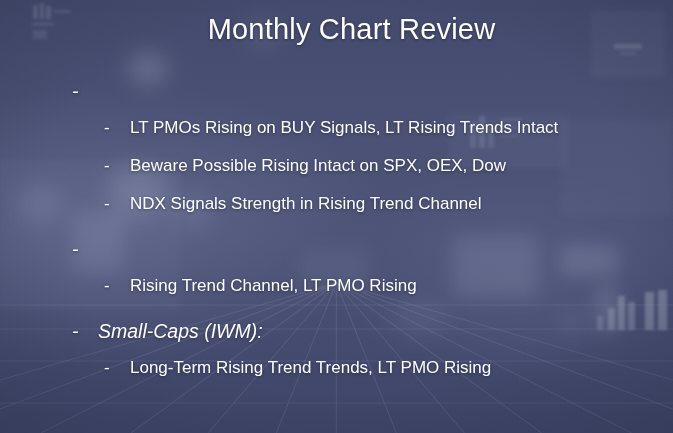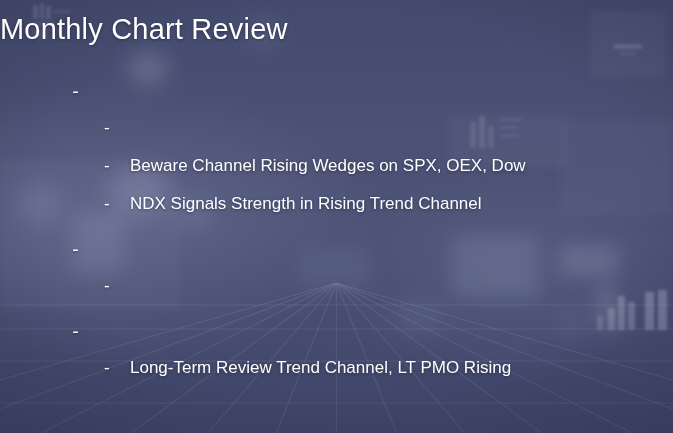--- a/index.html
+++ b/index.html
@@ -98,26 +98,27 @@
   .content {
     position: absolute;
     inset: 0;
   }
 
   .slide-title {
     position: absolute;
     left: 0;
     right: 0;
     top: 13px;
-    text-align: left;
+    text-align: center;
     font-size: 29px;
     font-weight: 400;
     letter-spacing: 0.2px;
     color: #ffffff;
     text-shadow: 0 1px 3px rgba(20,24,44,0.55);
+    padding-left: 30px;
   }
 
   .body-list {
     position: absolute;
     left: 0;
     right: 0;
     top: 80px;
   }
 
   .line {
@@ -243,48 +244,51 @@
     <div class="slide-title">Monthly Chart Review</div>
 
     <div class="body-list">
 
       <div class="line lvl1">
         <span class="dash">-</span>
       </div>
 
       <div class="line lvl2">
         <span class="dash">-</span>
-      </div>
-
-      <div class="line lvl2">
-        <span class="dash">-</span>
-        <span>Beware Channel Rising Wedges on SPX, OEX, Dow</span>
+        <span>LT PMOs Rising on BUY Signals, LT Rising Trends Intact</span>
+      </div>
+
+      <div class="line lvl2">
+        <span class="dash">-</span>
+        <span>Beware Possible Rising Intact on SPX, OEX, Dow</span>
       </div>
 
       <div class="line lvl2">
         <span class="dash">-</span>
         <span>NDX Signals Strength in Rising Trend Channel</span>
       </div>
 
       <div class="spacer-sm"></div>
 
       <div class="line lvl1 wide">
         <span class="dash">-</span>
       </div>
 
       <div class="line lvl2">
         <span class="dash">-</span>
+        <span>Rising Trend Channel, LT PMO Rising</span>
       </div>
 
       <div class="spacer-sm"></div>
 
       <div class="line lvl1 wide">
         <span class="dash">-</span>
-      </div>
-
-      <div class="line lvl2">
-        <span class="dash">-</span>
-        <span> Long-Term Review Trend Channel, LT PMO Rising</span>
+        <span>Small-Caps (IWM):</span>
+      </div>
+
+      <div class="line lvl2">
+        <span class="dash">-</span>
+        <span> Long-Term Rising Trend Trends, LT PMO Rising</span>
       </div>
 
     </div>
   </div>
 </div>
 
 </body></html>

